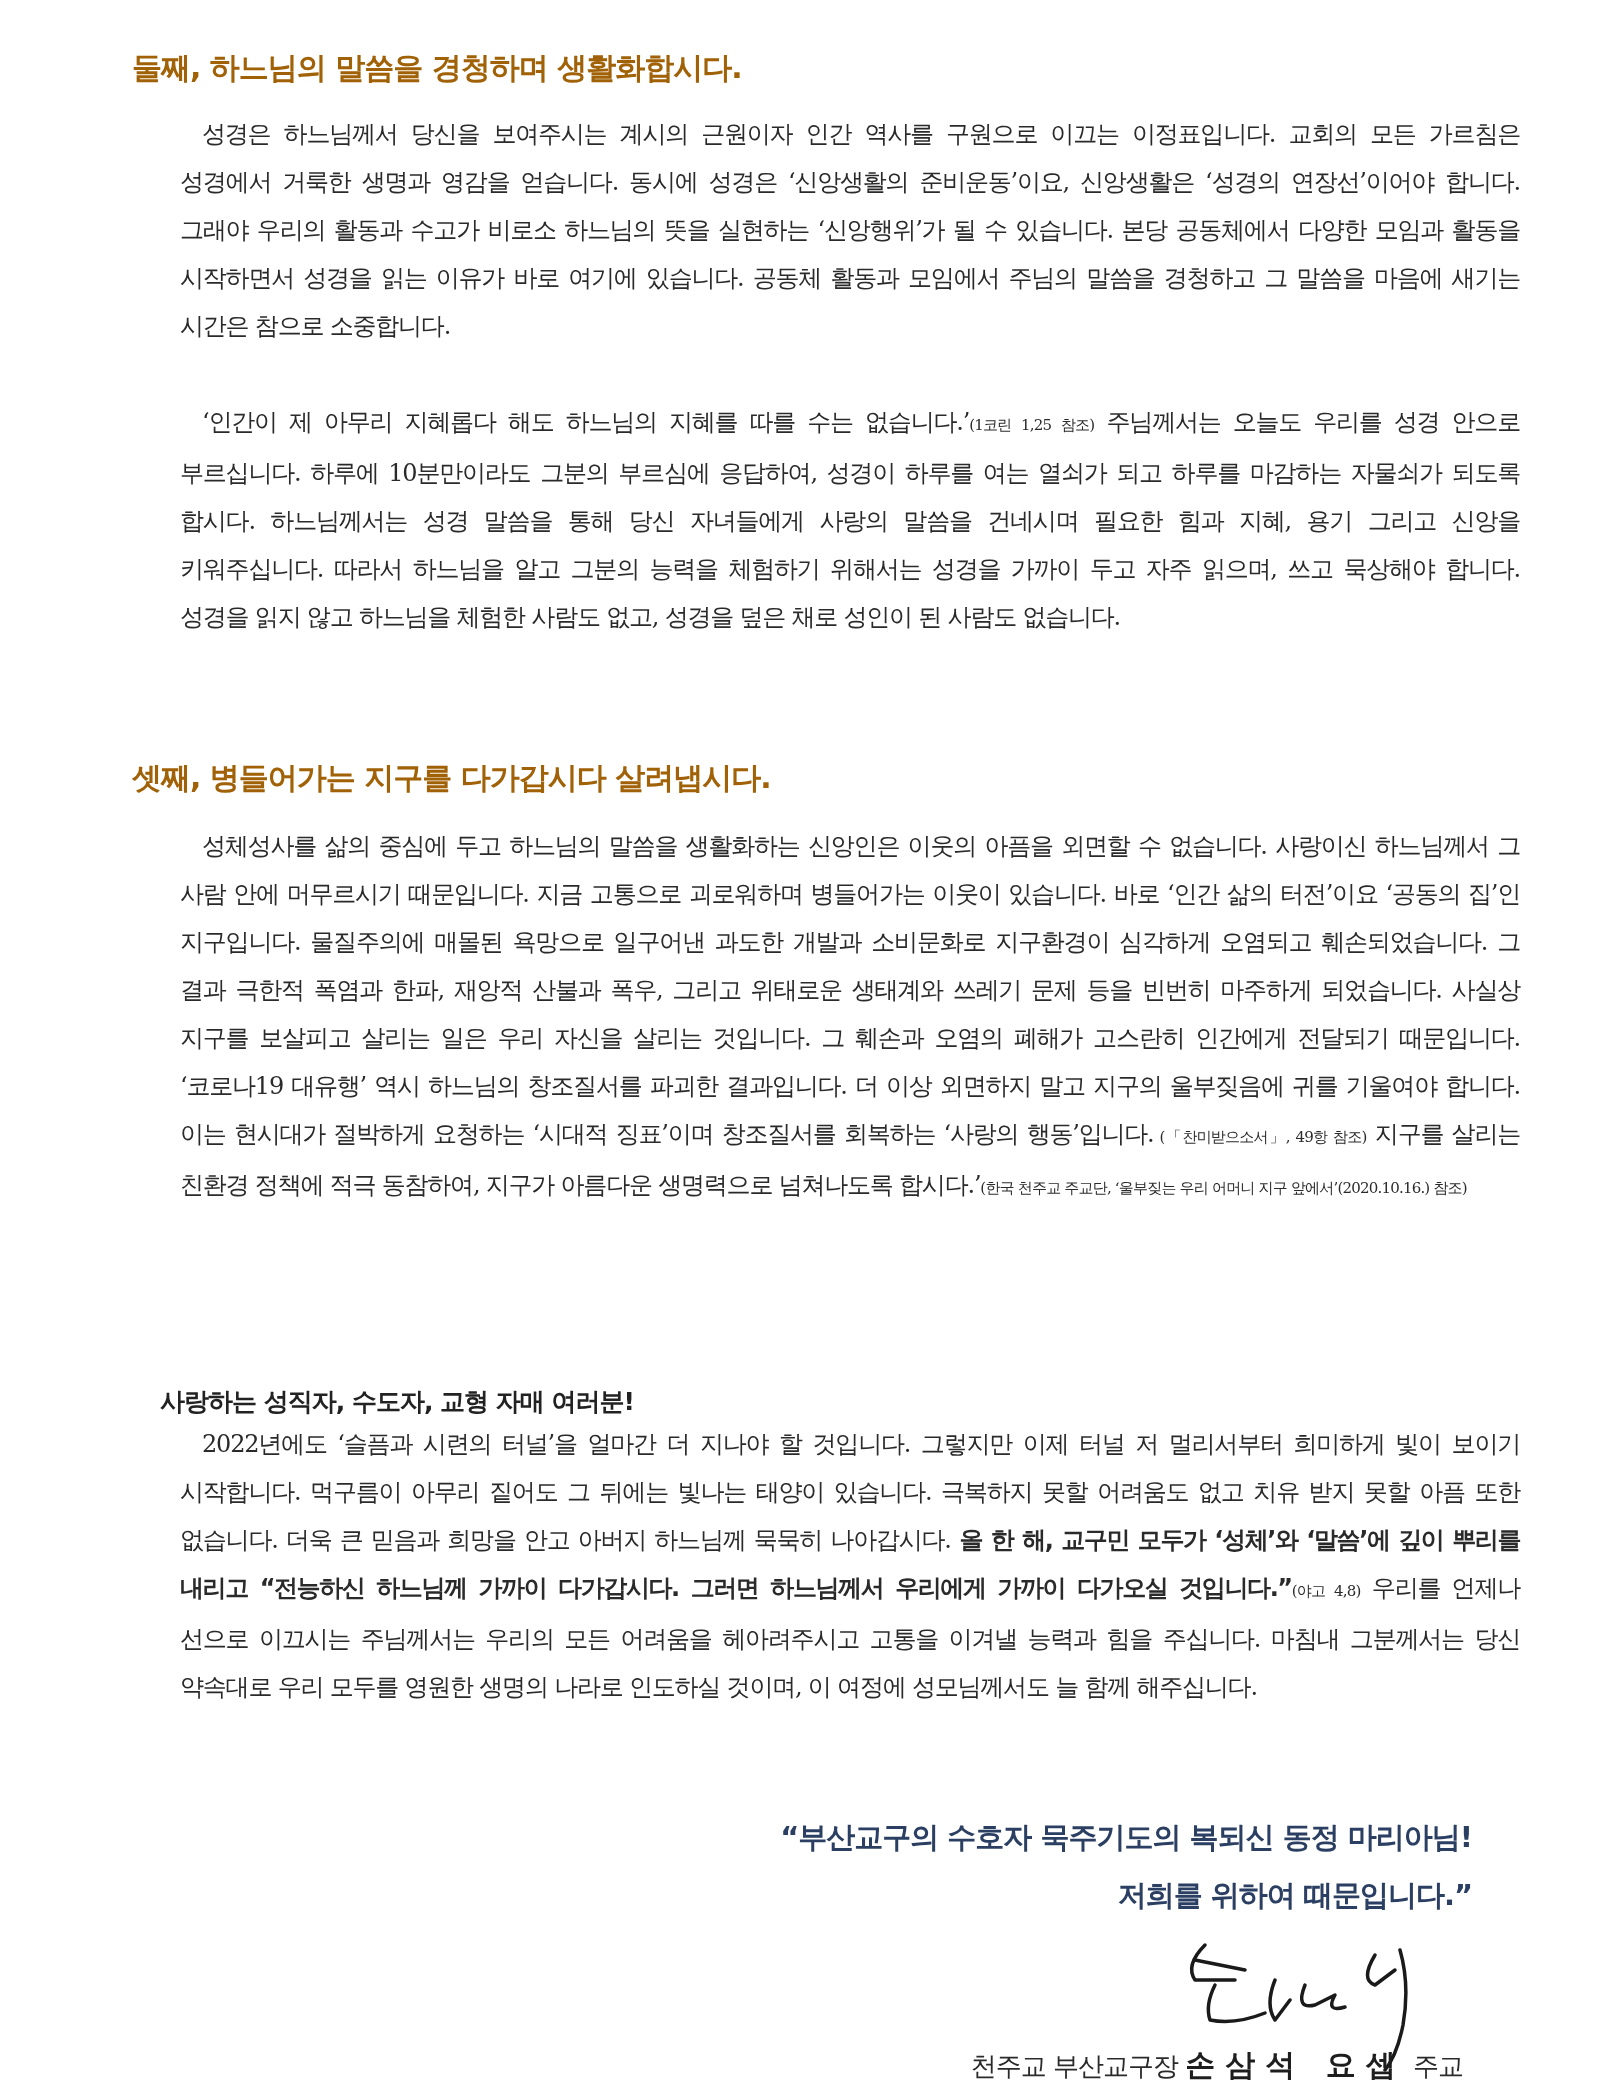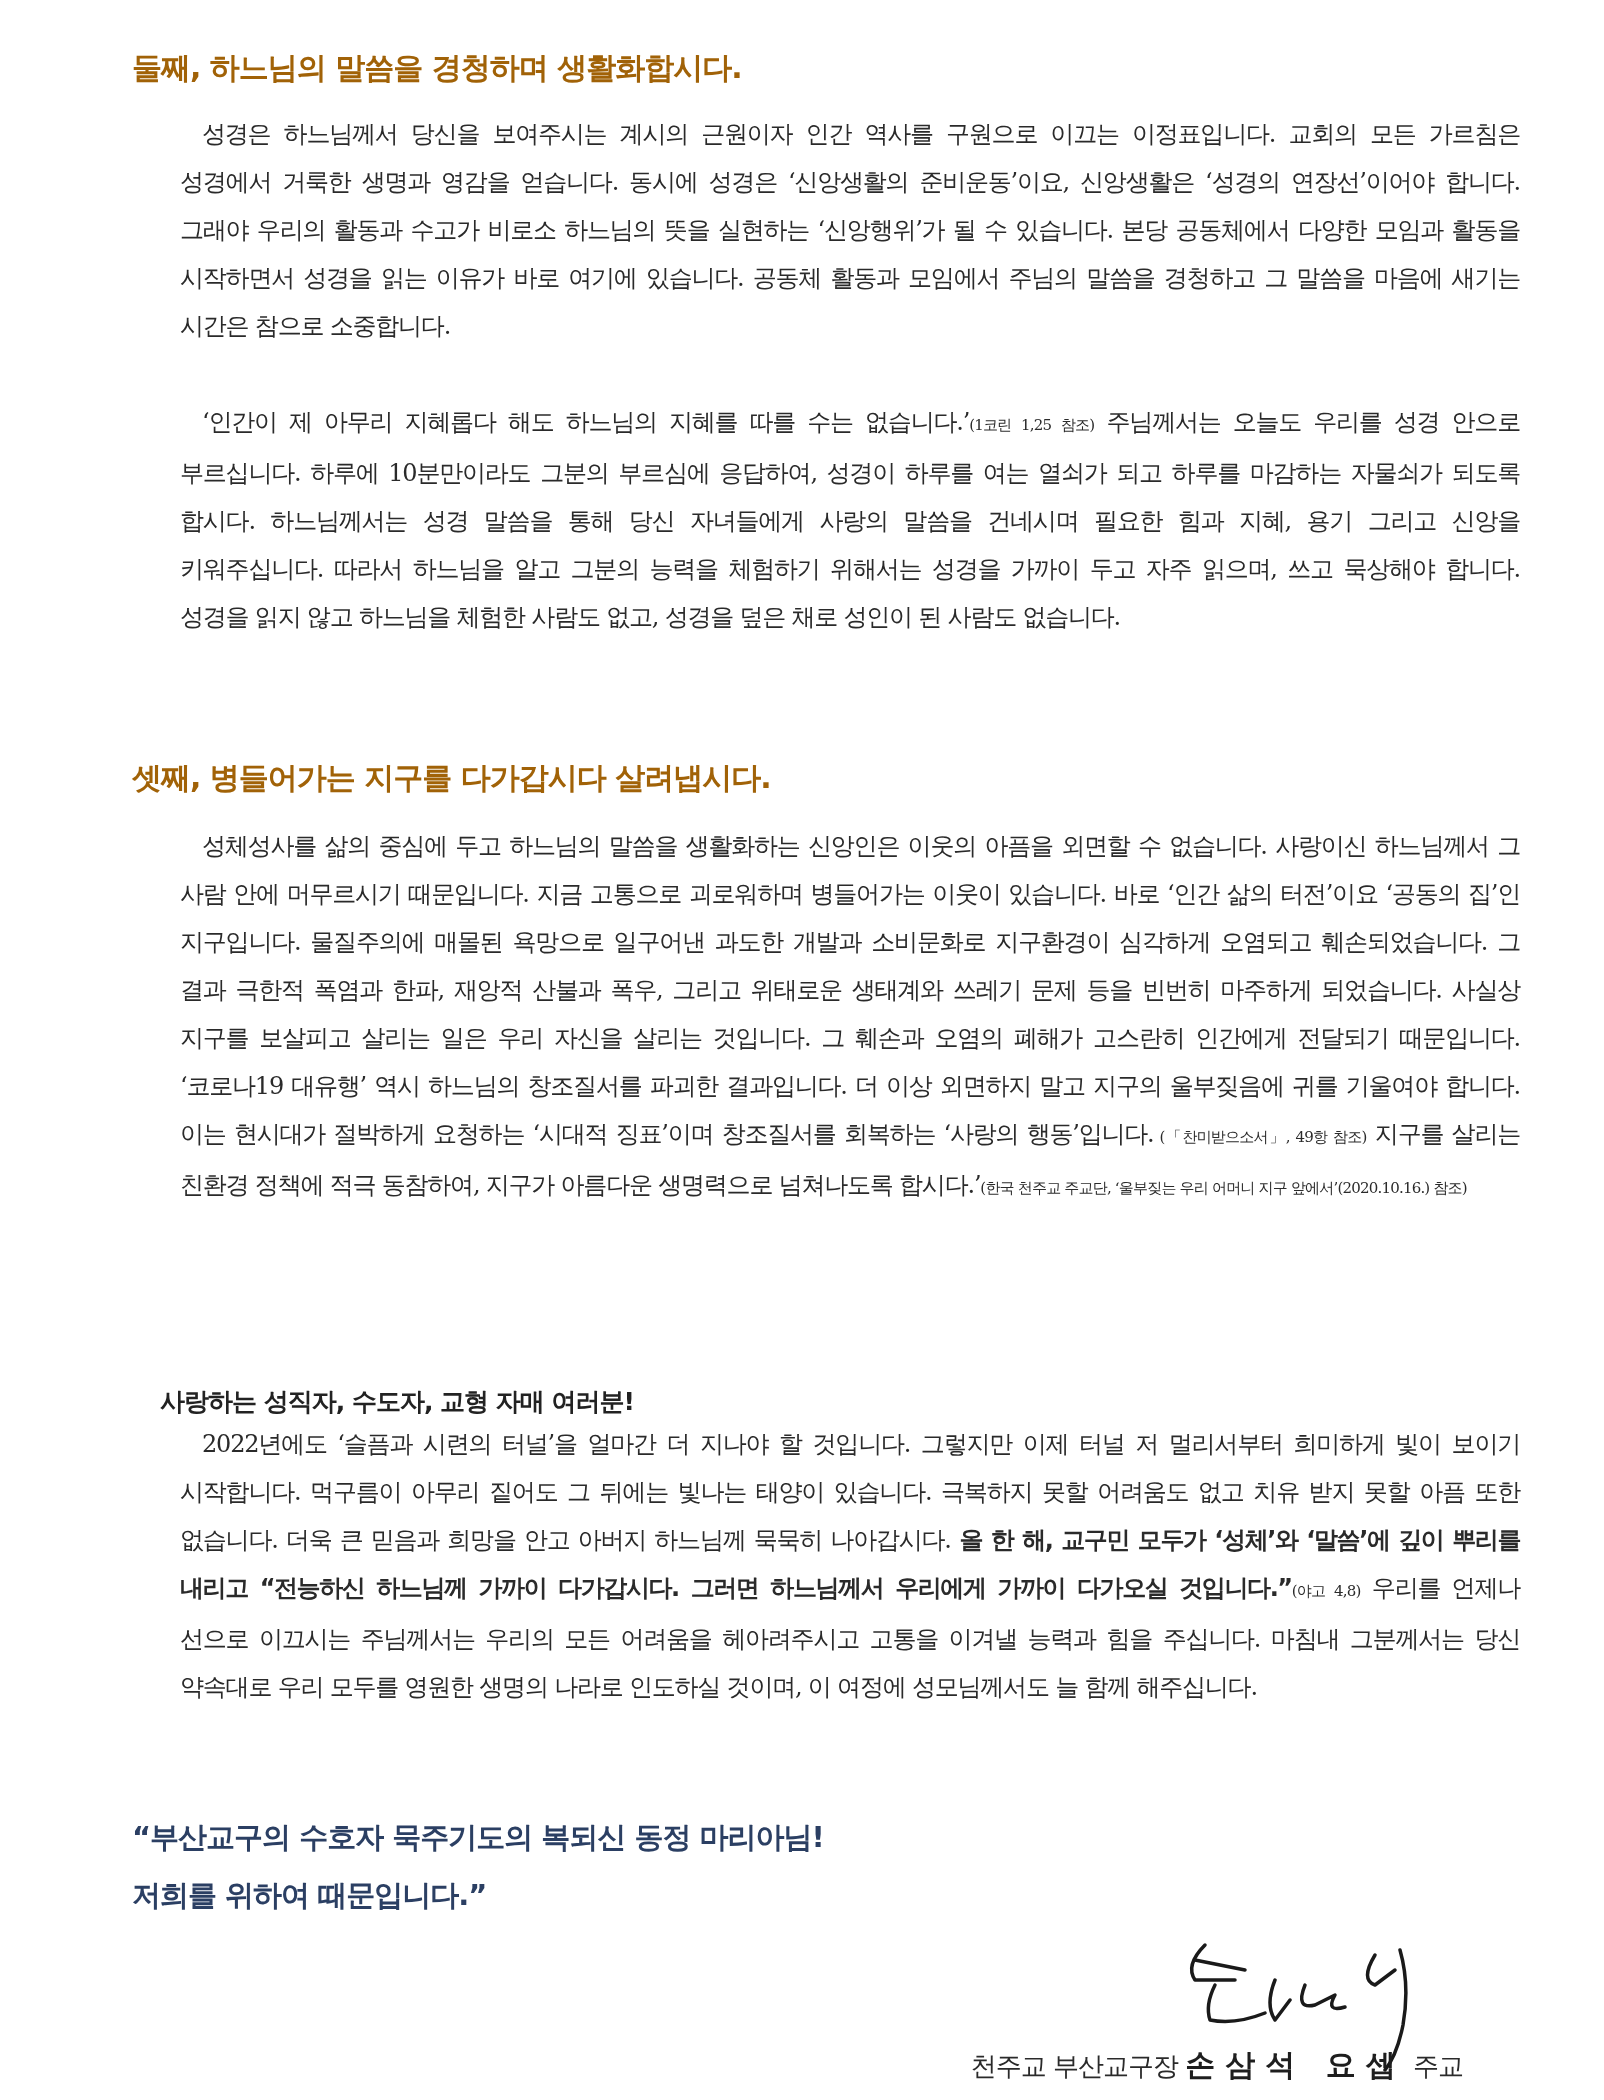--- a/index.html
+++ b/index.html
@@ -8,21 +8,21 @@
   .page { position: absolute; left: 132px; top: 0; width: 1340px; }
   .heading { position: absolute; left: 0; font-family: "DejaVu Sans", "Liberation Sans", sans-serif;
              font-weight: bold; font-size: 30px; color: #a16207; letter-spacing: -1px; white-space: nowrap; }
   .subheading { position: absolute; font-family: "DejaVu Sans", "Liberation Sans", sans-serif;
              font-weight: bold; font-size: 25px; color: #222; letter-spacing: -1px; white-space: nowrap; text-align: center; }
   .para { position: absolute; left: 0; width: 1340px; font-size: 24px; line-height: 48px;
           text-align: justify; letter-spacing: -1.2px; word-break: keep-all; margin-left: 48px; }
   .para .indent { display: inline-block; width: 22px; }
   .cite { font-size: 15px; letter-spacing: -0.8px; }
   .strong { font-family: "DejaVu Sans", "Liberation Sans", sans-serif; font-weight: bold; letter-spacing: -1.4px; }
-  .closing { position: absolute; left: 0; width: 1340px; text-align: left;
+  .closing { position: absolute; left: 0; width: 1340px; text-align: right;
              font-family: "DejaVu Sans", "Liberation Sans", sans-serif; font-weight: bold;
              font-size: 29px; line-height: 58px; color: #2b3f63; letter-spacing: -1px; }
   .signature-svg { position: absolute; left: 1175px; top: 1925px; }
   .sign-line { position: absolute; right: 141px; top: 2045px; font-size: 26px; white-space: nowrap; letter-spacing: -1px; text-align: center; }
   .sign-line .name { font-family: "DejaVu Sans", "Liberation Sans", sans-serif; font-weight: bold;
                      font-size: 30px; letter-spacing: 10px; color: #1e1e1e; }
 </style>
 </head>
 <body>
 

